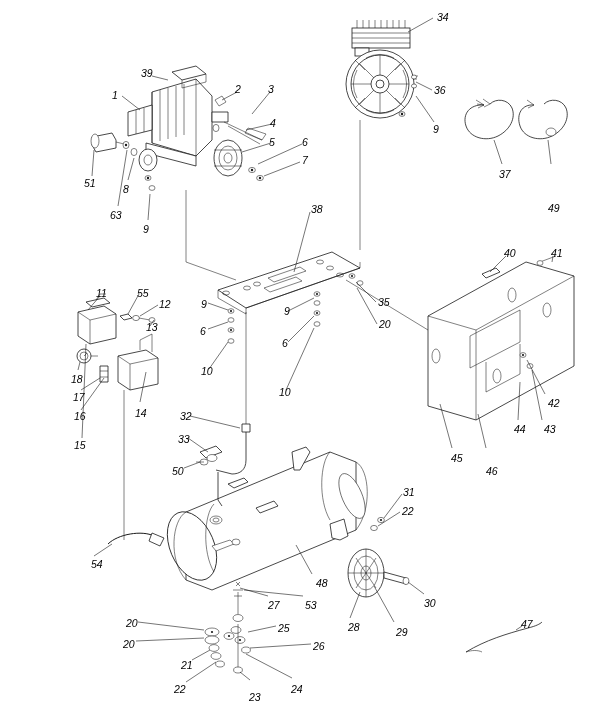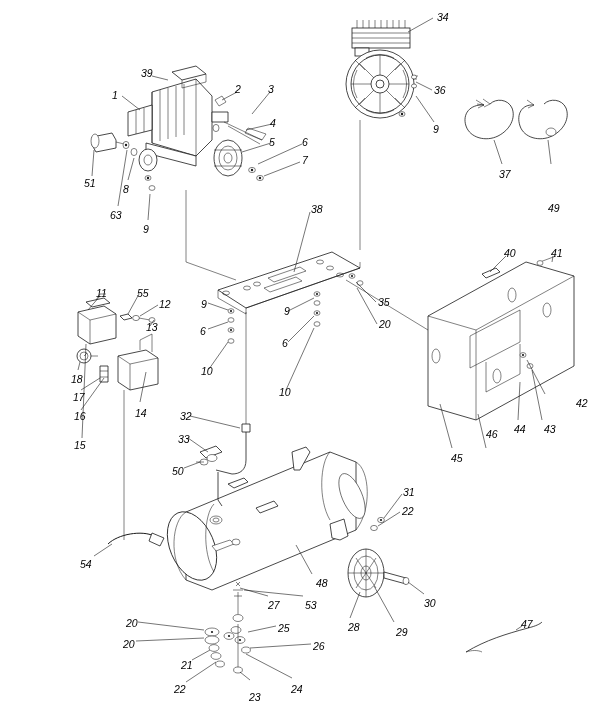--- a/index.html
+++ b/index.html
@@ -473,31 +473,31 @@
   <div class="callout" style="left:284px; top:306px;">9</div>
   <div class="callout" style="left:379px; top:319px;">20</div>
   <div class="callout" style="left:282px; top:338px;">6</div>
   <div class="callout" style="left:71px;  top:374px;">18</div>
   <div class="callout" style="left:201px; top:366px;">10</div>
   <div class="callout" style="left:73px;  top:392px;">17</div>
   <div class="callout" style="left:279px; top:387px;">10</div>
   <div class="callout" style="left:74px;  top:411px;">16</div>
   <div class="callout" style="left:135px; top:408px;">14</div>
   <div class="callout" style="left:74px;  top:440px;">15</div>
-  <div class="callout" style="left:576px; top:398px;">42</div>
+  <div class="callout" style="left:548px; top:398px;">42</div>
   <div class="callout" style="left:544px; top:424px;">43</div>
   <div class="callout" style="left:514px; top:424px;">44</div>
   <div class="callout" style="left:180px; top:411px;">32</div>
   <div class="callout" style="left:178px; top:434px;">33</div>
   <div class="callout" style="left:451px; top:453px;">45</div>
-  <div class="callout" style="left:486px; top:429px;">46</div>
+  <div class="callout" style="left:486px; top:466px;">46</div>
   <div class="callout" style="left:172px; top:466px;text-align:center;">50</div>
   <div class="callout" style="left:403px; top:487px;">31</div>
   <div class="callout" style="left:402px; top:506px;">22</div>
-  <div class="callout" style="left:80px;  top:559px;">54</div>
+  <div class="callout" style="left:91px;  top:559px;">54</div>
   <div class="callout" style="left:424px; top:598px;">30</div>
   <div class="callout" style="left:316px; top:578px;">48</div>
   <div class="callout" style="left:268px; top:600px;">27</div>
   <div class="callout" style="left:305px; top:600px;">53</div>
   <div class="callout" style="left:396px; top:627px;">29</div>
   <div class="callout" style="left:348px; top:622px;">28</div>
   <div class="callout" style="left:521px; top:619px;">47</div>
   <div class="callout" style="left:126px; top:618px;">20</div>
   <div class="callout" style="left:278px; top:623px;">25</div>
   <div class="callout" style="left:123px; top:639px;">20</div>

